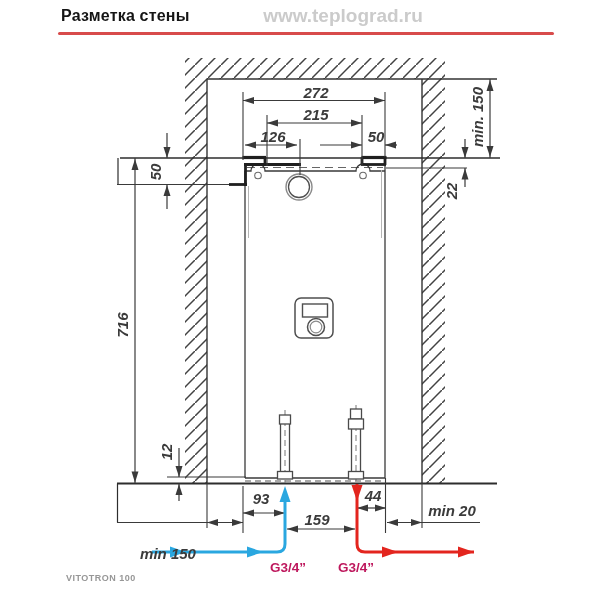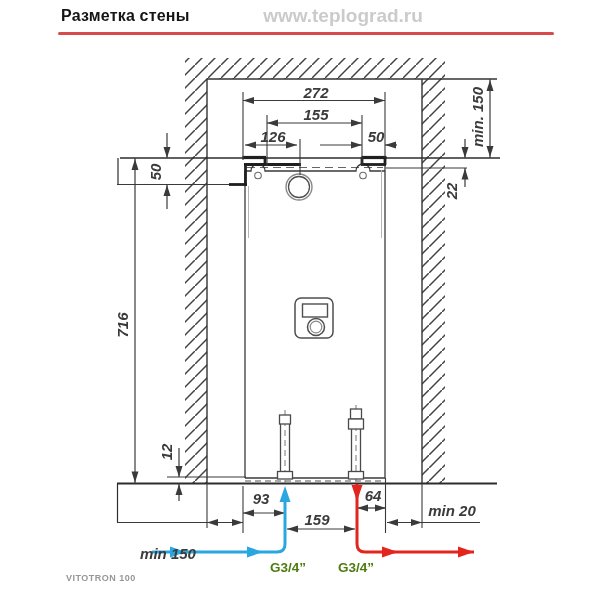--- a/index.html
+++ b/index.html
@@ -9,21 +9,21 @@
   .ttl{position:absolute;left:61px;top:7px;font-size:16px;font-weight:700;color:#151515;
        letter-spacing:.2px;white-space:nowrap;}
   .wm{position:absolute;left:343px;top:16px;transform:translate(-50%,-50%);
       font-size:19px;color:#cbcbcb;font-weight:700;white-space:nowrap;}
   .rule{position:absolute;left:58px;top:32px;width:496px;height:3px;background:#d84b4b;border-radius:2px;}
   .dim{position:absolute;transform:translate(-50%,-50%);font-style:italic;font-weight:600;
        font-size:15px;color:#3b3b3b;white-space:nowrap;line-height:1;}
   .dimv{position:absolute;transform:translate(-50%,-50%) rotate(-90deg);font-style:italic;
        font-weight:600;font-size:15px;color:#3b3b3b;white-space:nowrap;line-height:1;}
   .g34{position:absolute;transform:translate(-50%,-50%);font-size:13.5px;font-weight:700;
-       color:#4d7c0f;white-space:nowrap;}
+       color:#be185d;white-space:nowrap;}
   .model{position:absolute;left:66px;top:573px;font-size:9px;font-weight:600;color:#979797;
        letter-spacing:.5px;white-space:nowrap;}
 </style>
 </head>
 <body>
 
 <div id="stage">
 
   <div class="ttl">Разметка стены</div>
   <div class="wm">www.teplograd.ru</div>
@@ -193,31 +193,31 @@
     </g>
     <g fill="#e3251e">
       <path d="M357 484 V544 Q357 552 365 552 H474" stroke="#e3251e" stroke-width="3" fill="none"></path>
       <path d="M357 501 l-5.5 -16 h11 z"></path>
       <path d="M398 552 l-16 -5.5 v11 z"></path>
       <path d="M474 552 l-16 -5.5 v11 z"></path>
     </g>
   </svg>
 
   <div class="dim" style="left:316px;top:92px;">272</div>
-  <div class="dim" style="left:316px;top:114px;">155</div>
+  <div class="dim" style="left:316px;top:114px;">215</div>
   <div class="dim" style="left:273px;top:136px;">126</div>
   <div class="dim" style="left:376px;top:136px;">50</div>
   <div class="dimv" style="left:155px;top:172px;">50</div>
   <div class="dimv" style="left:451px;top:191px;">22</div>
   <div class="dimv" style="left:122px;top:325px;">716</div>
   <div class="dimv" style="left:477px;top:117px;">min. 150</div>
   <div class="dimv" style="left:166px;top:452px;">12</div>
   <div class="dim" style="left:168px;top:510px;margin-top:43px;">min 150</div>
   <div class="dim" style="left:261px;top:498px;">93</div>
   <div class="dim" style="left:317px;top:519px;">159</div>
-  <div class="dim" style="left:373px;top:495px;">64</div>
+  <div class="dim" style="left:373px;top:495px;">44</div>
   <div class="dim" style="left:452px;top:510px;">min 20</div>
 
   <div class="g34" style="left:288px;top:567px;">G3/4”</div>
   <div class="g34" style="left:356px;top:567px;">G3/4”</div>
 
   <div class="model">VITOTRON 100</div>
 </div>
 
 </body></html>

